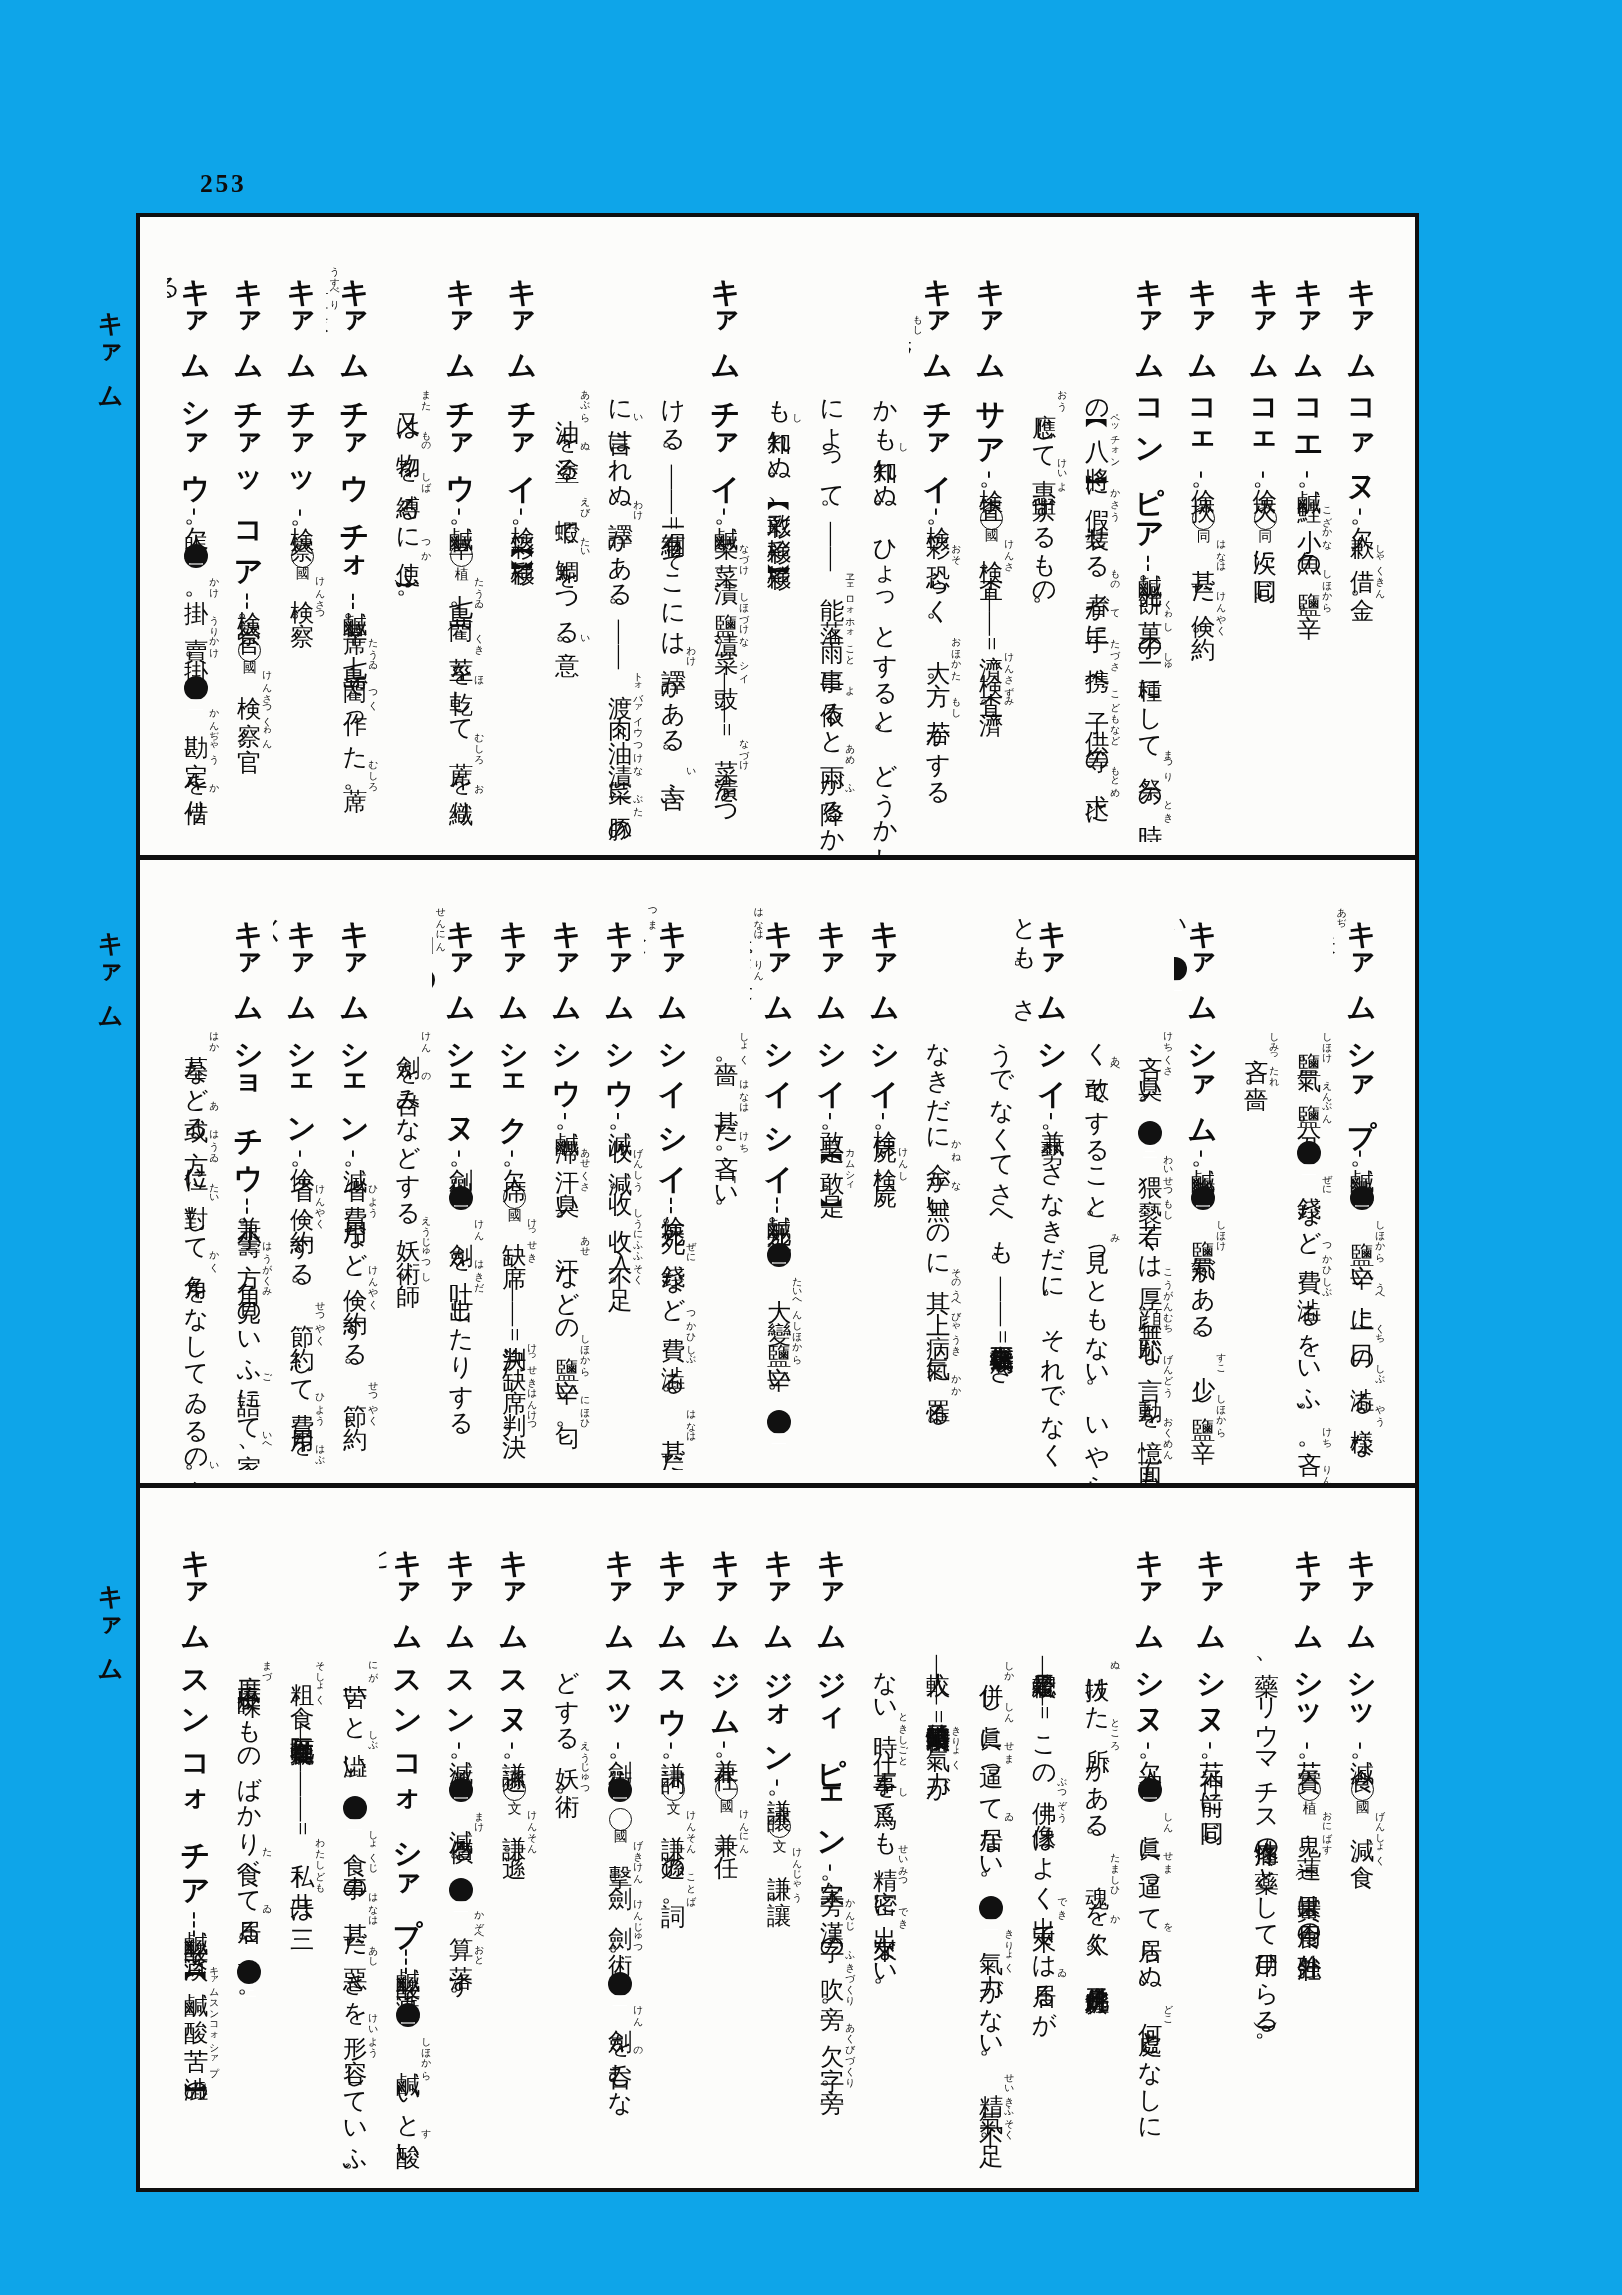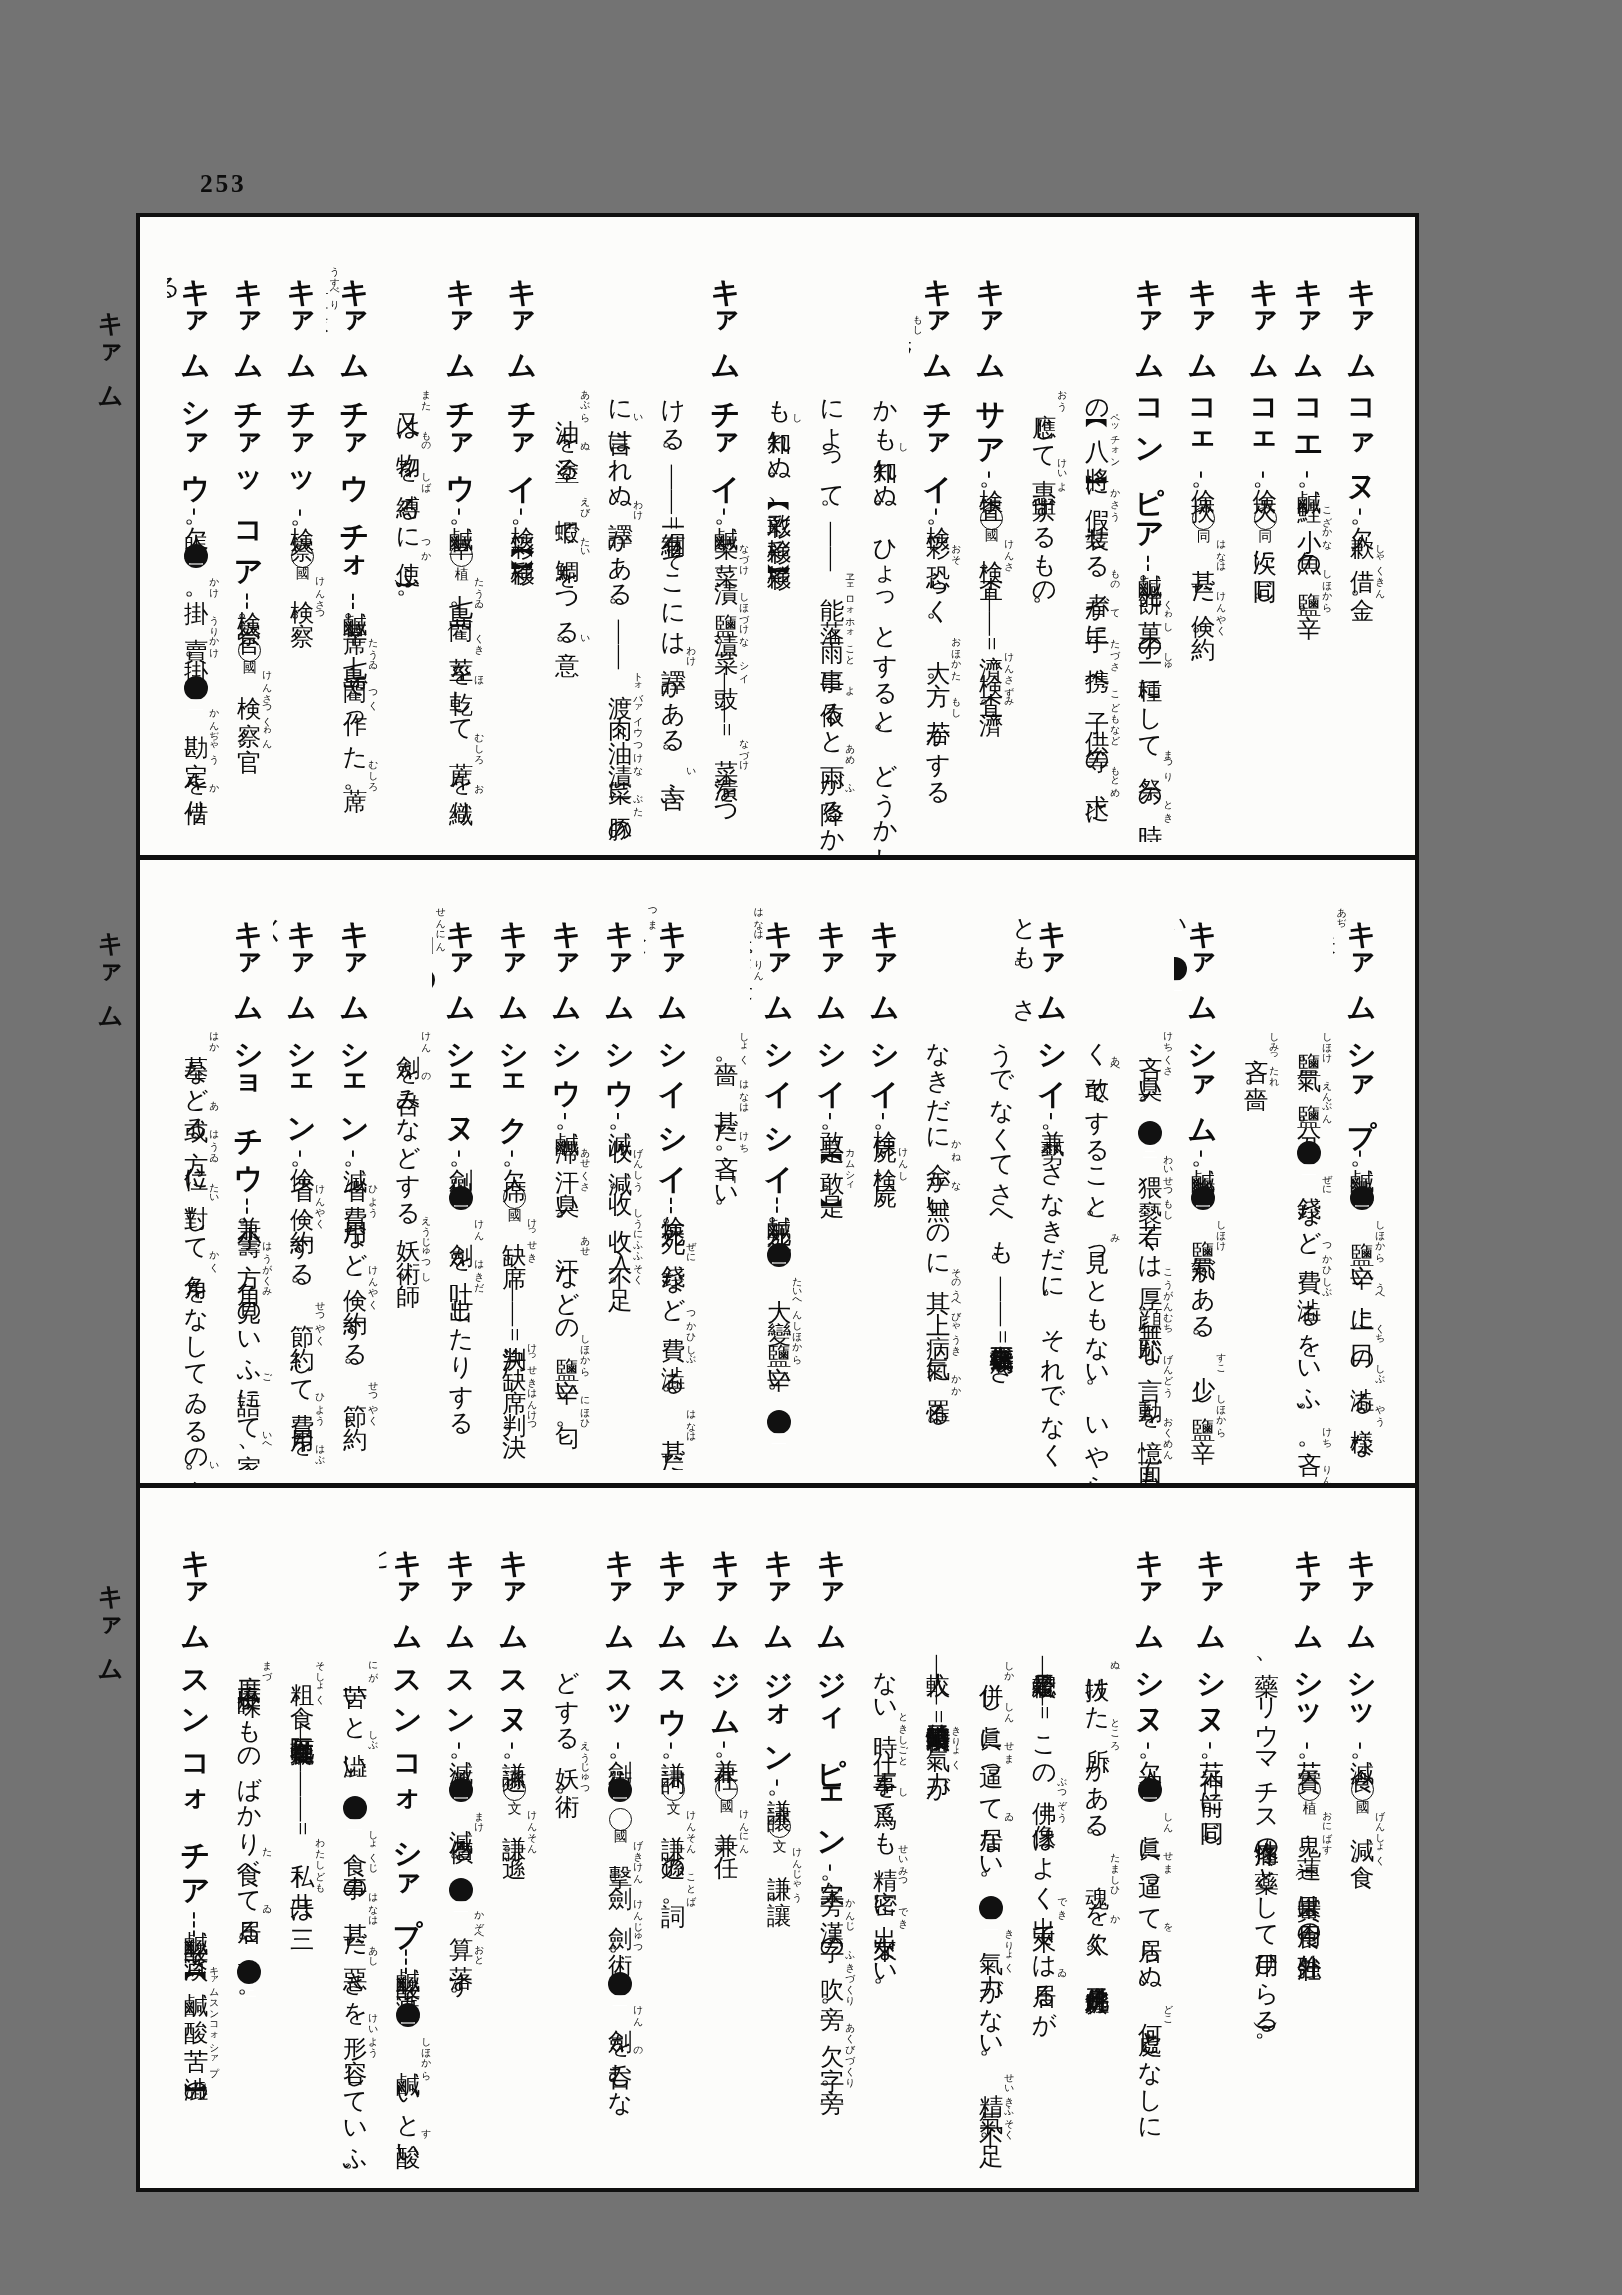--- a/index.html
+++ b/index.html
@@ -1,18 +1,18 @@
 <!DOCTYPE html>
 <html style="font-size:8.7px"><head>
 <meta charset="utf-8">
 <style>
   html,body { margin:0; padding:0; background:#d9d9d5; }
   .page {
     position:relative; width:1623px; height:2295px;
-    background:#737373; color:#0d0d0d; overflow:hidden;
+    background:#0ea5e9; color:#0d0d0d; overflow:hidden;
     font-family:"Liberation Serif","DejaVu Serif",serif;
   }
   .page-number {
     position:absolute; left:200px; top:169px;
     font-size:25.5px; font-weight:bold; letter-spacing:2.7px;
   }
   .mlabel {
     position:absolute; left:98px; writing-mode:vertical-rl;
     text-orientation:mixed; font-size:25px; font-weight:bold;
     letter-spacing:7.6px; line-height:1;

